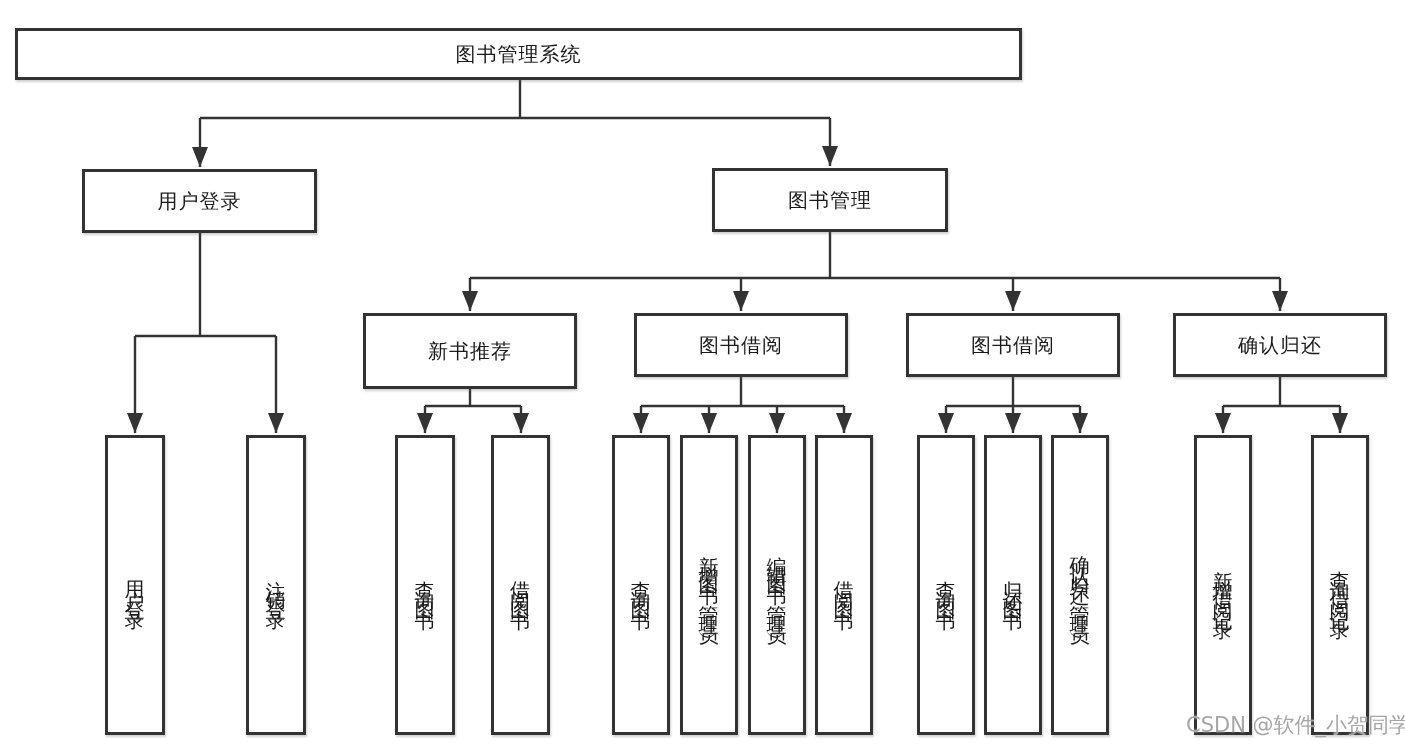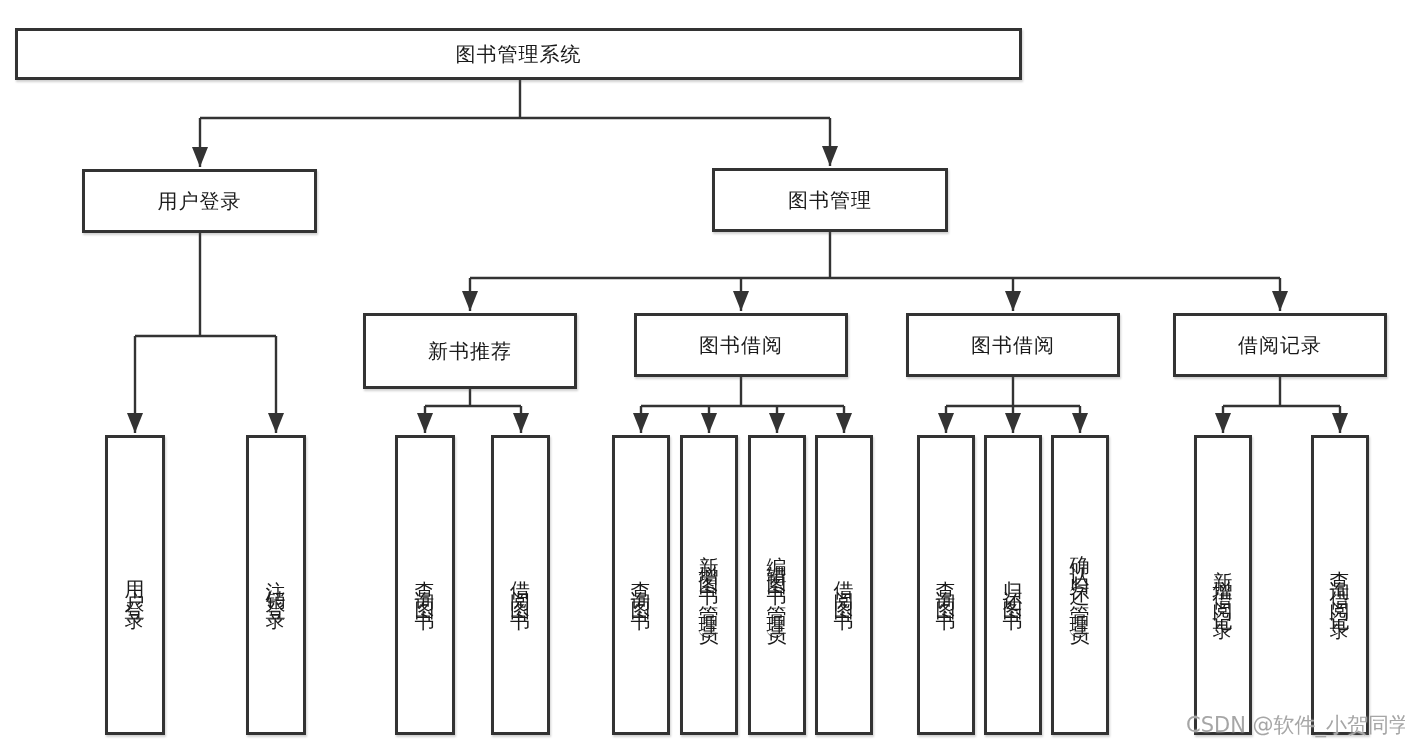--- a/index.html
+++ b/index.html
@@ -129,21 +129,21 @@
   <div class="node hbox" style="left:363px;top:313px;width:214px;height:76px">
     <span>新书推荐</span>
   </div>
   <div class="node hbox" style="left:634px;top:313px;width:214px;height:64px">
     <span>图书借阅</span>
   </div>
   <div class="node hbox" style="left:906px;top:313px;width:214px;height:64px">
     <span>图书借阅</span>
   </div>
   <div class="node hbox" style="left:1173px;top:313px;width:214px;height:64px">
-    <span>借阅记录</span>
+    <span>确认归还</span>
   </div>
 
   <div class="node vbox" style="left:105px;top:435px;width:60px;height:300px">
     <span>用户登录</span>
   </div>
   <div class="node vbox" style="left:246px;top:435px;width:60px;height:300px">
     <span>注销登录</span>
   </div>
 
   <div class="node vbox" style="left:395px;top:435px;width:60px;height:300px">

